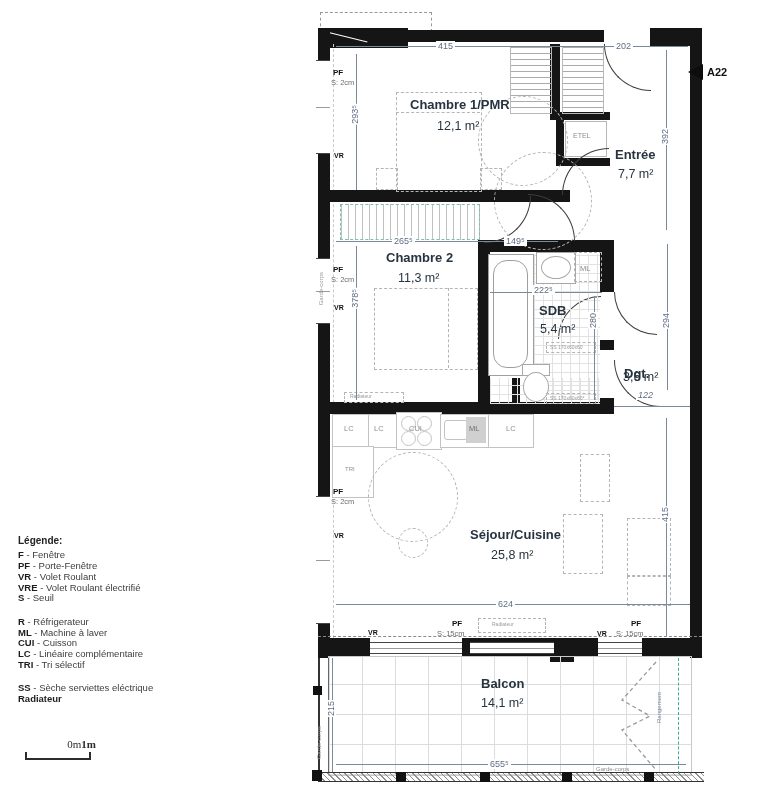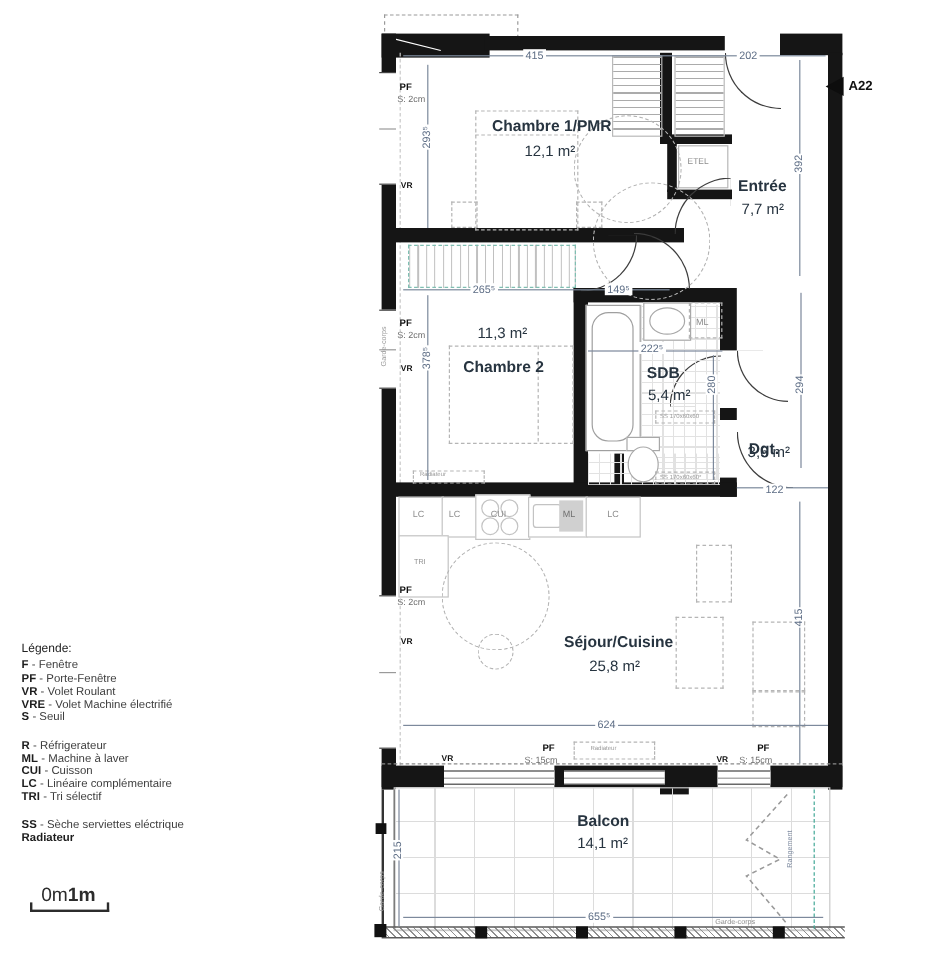--- a/index.html
+++ b/index.html
@@ -27,25 +27,25 @@
   .dlh{position:absolute;height:1px;background:#7c899c;}
   .dlv{position:absolute;width:1px;background:#7c899c;}
   .dlab{position:absolute;font-size:9px;color:#5d6d85;background:#fff;padding:0 2px;white-space:nowrap;}
   .dlabv{position:absolute;font-size:9px;color:#5d6d85;background:#fff;padding:1px 0;white-space:nowrap;writing-mode:vertical-rl;transform:rotate(180deg);}
   .wlb{position:absolute;font-size:8px;font-weight:bold;color:#111;white-space:nowrap;}
   .wlg{position:absolute;font-size:7.5px;color:#6e6e6e;white-space:nowrap;}
   .tiny{position:absolute;font-size:6px;color:#8e8e8e;white-space:nowrap;}
   .tiny5{position:absolute;font-size:5px;color:#9a9a9a;white-space:nowrap;}
   .vtiny{position:absolute;font-size:6px;color:#9a9a9a;white-space:nowrap;writing-mode:vertical-rl;transform:rotate(180deg);}
   .lg{position:absolute;left:18px;top:536px;width:158px;font-size:9.5px;color:#3d3d3d;line-height:10.3px;}
-  .lg .title{font-weight:normal;font-size:10px;color:#222;margin-bottom:4px;}
+  .lg .title{font-weight:bold;font-size:10px;color:#222;margin-bottom:4px;}
   .lg-row{margin:0 0 0.5px 0;}
   .lg-term{font-weight:bold;color:#1d1d1d;}
   .lg-gap{margin-top:13px;}
-  .scale-row{position:absolute;left:18px;top:738px;width:78px;display:flex;justify-content:center;font-size:16px;color:#2c2c2c;}
+  .scale-row{position:absolute;left:18px;top:738px;width:78px;display:flex;justify-content:flex-end;font-size:11px;color:#2c2c2c;font-family:Liberation Serif, serif;}
   .scale-one{font-weight:bold;}
   .bracket{position:absolute;left:25px;top:752px;width:62px;height:6px;border-left:2px solid #2c2c2c;border-right:2px solid #2c2c2c;border-bottom:2px solid #2c2c2c;}
   .tri-left{position:absolute;width:0;height:0;border-top:8px solid transparent;border-bottom:8px solid transparent;border-right:15px solid #0d0d0d;}
   .a22{position:absolute;font-size:11px;font-weight:bold;color:#111;text-align:center;}
   .dashline-h{position:absolute;border-top:1px dashed #8a8a8a;height:0;}
   .dashline-v{position:absolute;border-left:1px dashed #c9c9c9;width:0;}
   .tealdash{position:absolute;border-left:1px dashed #41a796;width:0;}
 </style>
 </head>
 <body>
@@ -201,21 +201,21 @@
   <div class="dlab" style="left:504px;top:236px;">149⁵</div>
   <div class="dlv" style="left:356px;top:246px;height:154px;"></div>
   <div class="dlabv" style="left:350px;top:288px;">378⁵</div>
   <div class="dlh" style="left:490px;top:292px;width:112px;"></div>
   <div class="dlab" style="left:532px;top:285px;">222⁵</div>
   <div class="dlv" style="left:594px;top:296px;height:104px;"></div>
   <div class="dlabv" style="left:588px;top:312px;">280</div>
   <div class="dlv" style="left:667px;top:244px;height:146px;"></div>
   <div class="dlabv" style="left:661px;top:312px;">294</div>
   <div class="dlh" style="left:614px;top:406px;width:76px;"></div>
-  <div class="dlab" style="left:636px;top:403px;">122</div>
+  <div class="dlab" style="left:636px;top:390px;font-style:italic;">122</div>
   <div class="dlh" style="left:336px;top:604px;width:354px;"></div>
   <div class="dlab" style="left:496px;top:599px;">624</div>
   <div class="dlv" style="left:666px;top:418px;height:218px;"></div>
   <div class="dlabv" style="left:660px;top:506px;">415</div>
   <div class="dlv" style="left:332px;top:658px;height:114px;"></div>
   <div class="dlabv" style="left:326px;top:700px;">215</div>
   <div class="dlh" style="left:336px;top:764px;width:350px;"></div>
   <div class="dlab" style="left:488px;top:759px;">655⁵</div>
 
   <div class="wlb" style="left:333px;top:68px;">PF</div>
@@ -231,41 +231,41 @@
   <div class="wlb" style="left:452px;top:619px;">PF</div>
   <div class="wlg" style="left:437px;top:629px;">S: 15cm</div>
   <div class="wlb" style="left:597px;top:630px;font-size:7px;">VR</div>
   <div class="wlb" style="left:631px;top:619px;">PF</div>
   <div class="wlg" style="left:616px;top:629px;">S: 15cm</div>
 
   <div class="rname" style="left:410px;top:97px;">Chambre 1/PMR</div>
   <div class="rarea" style="left:437px;top:119px;">12,1 m²</div>
   <div class="rname" style="left:615px;top:147px;">Entrée</div>
   <div class="rarea" style="left:618px;top:167px;">7,7 m²</div>
-  <div class="rname" style="left:386px;top:250px;margin-top:48px;">Chambre 2</div>
+  <div class="rname" style="left:386px;top:250px;">Chambre 2</div>
   <div class="rarea" style="left:398px;top:271px;">11,3 m²</div>
   <div class="rname" style="left:539px;top:303px;">SDB</div>
   <div class="rarea" style="left:540px;top:322px;">5,4 m²</div>
   <div class="rname" style="left:624px;top:366px;">Dgt.</div>
   <div class="rarea" style="left:623px;top:370px;">3,6 m²</div>
   <div class="rname" style="left:470px;top:527px;">Séjour/Cuisine</div>
   <div class="rarea" style="left:491px;top:548px;">25,8 m²</div>
   <div class="rname" style="left:481px;top:676px;">Balcon</div>
   <div class="rarea" style="left:481px;top:696px;">14,1 m²</div>
 
   <div class="tri-left" style="left:688px;top:64px;"></div>
   <div class="a22" style="left:707px;top:66px;">A22</div>
 </div>
 
 <div class="lg">
   <div class="title">Légende:</div>
   <div class="lg-row"><span class="lg-term">F</span> <span>- Fenêtre</span></div>
   <div class="lg-row"><span class="lg-term">PF</span> <span>- Porte-Fenêtre</span></div>
   <div class="lg-row"><span class="lg-term">VR</span> <span>- Volet Roulant</span></div>
-  <div class="lg-row"><span class="lg-term">VRE</span> <span>- Volet Machine électrifié</span></div>
+  <div class="lg-row"><span class="lg-term">VRE</span> <span>- Volet Roulant électrifié</span></div>
   <div class="lg-row"><span class="lg-term">S</span> <span>- Seuil</span></div>
   <div class="lg-row lg-gap"><span class="lg-term">R</span> <span>- Réfrigerateur</span></div>
   <div class="lg-row"><span class="lg-term">ML</span> <span>- Machine à laver</span></div>
   <div class="lg-row"><span class="lg-term">CUI</span> <span>- Cuisson</span></div>
   <div class="lg-row"><span class="lg-term">LC</span> <span>- Linéaire complémentaire</span></div>
   <div class="lg-row"><span class="lg-term">TRI</span> <span>- Tri sélectif</span></div>
   <div class="lg-row lg-gap"><span class="lg-term">SS</span> <span>- Sèche serviettes eléctrique</span></div>
   <div class="lg-row"><span class="lg-term">Radiateur</span> <span></span></div>
 </div>
 

